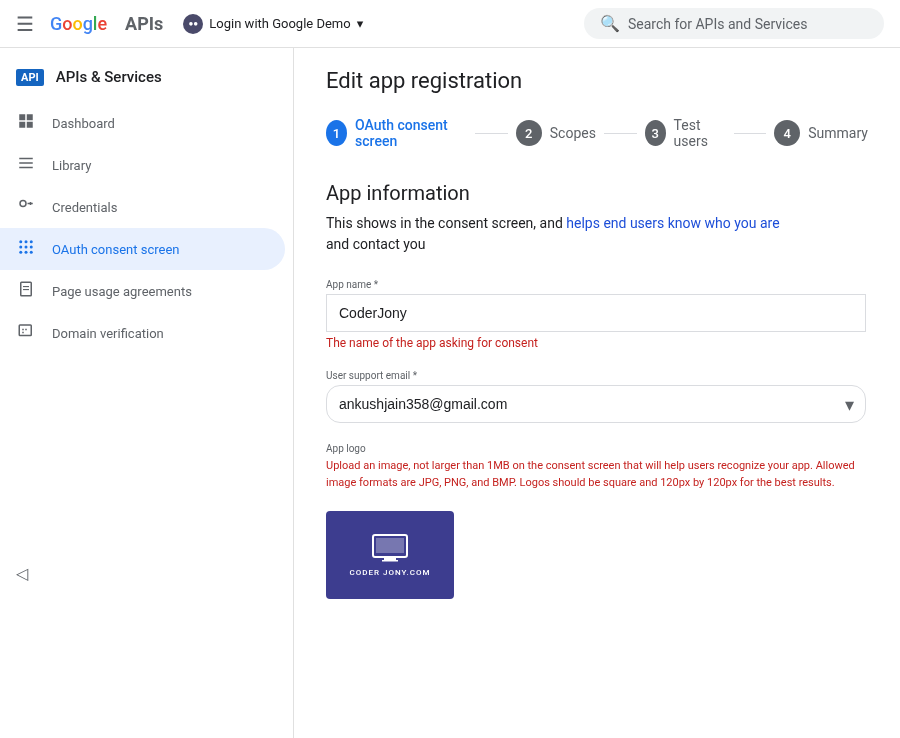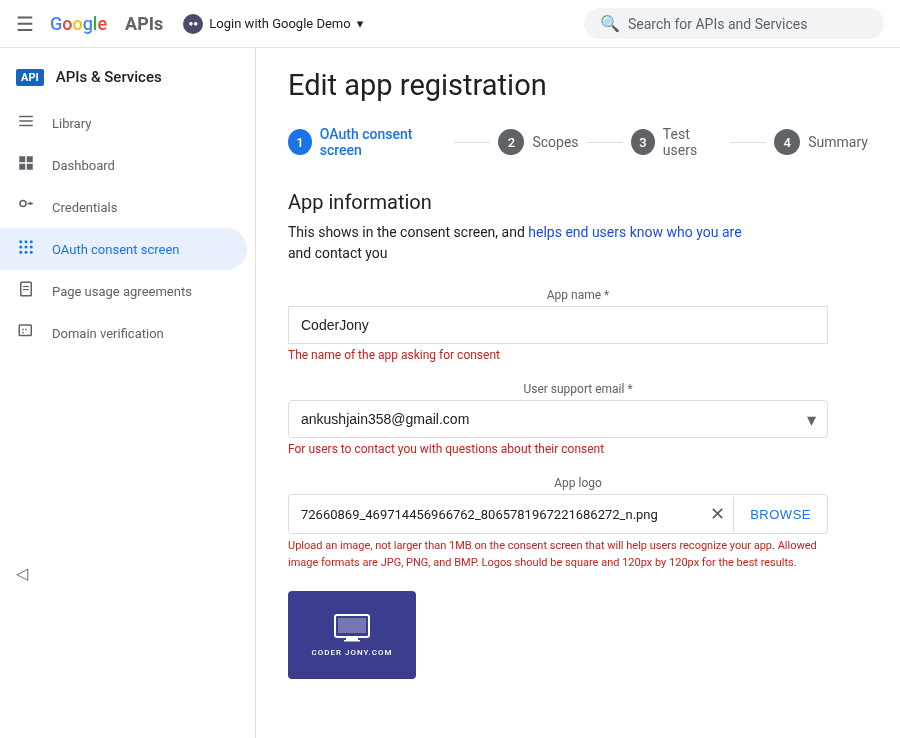--- a/index.html
+++ b/index.html
@@ -39,21 +39,21 @@
       width: 300px;
     }
     .search-icon { color: #5f6368; font-size: 16px; }
     .search-text { color: #5f6368; font-size: 14px; }
 
     
     .layout { display: flex; height: calc(738px - 48px); }
 
     
     .sidebar {
-      width: 256px;
+      width: 294px;
       border-right: 1px solid #e0e0e0;
       padding: 8px 0;
       flex-shrink: 0;
       overflow-y: auto;
     }
     .sidebar-header {
       display: flex;
       align-items: center;
       gap: 12px;
       padding: 12px 16px 16px 16px;
@@ -82,21 +82,21 @@
     .sidebar-item .icon { width: 20px; text-align: center; font-size: 16px; }
     .sidebar-item-label { font-size: 13px; }
 
     
     .main {
       flex: 1;
       overflow-y: auto;
       padding: 20px 32px;
     }
     .page-title {
-      font-size: 29px;
+      font-size: 22px;
       font-weight: 400;
       color: #202124;
       margin-bottom: 24px;
     }
 
     
     .stepper {
       display: flex;
       align-items: center;
       margin-bottom: 32px;
@@ -140,25 +140,24 @@
       font-size: 14px;
       color: #202124;
       margin-bottom: 24px;
       line-height: 1.5;
     }
     .section-desc .highlight { color: #1d4ed8; }
 
     
     .form-field { margin-bottom: 20px; }
     .field-label {
-      font-size: 12px;
+      font-size: 10px;
       color: #5f6368;
       margin-bottom: 4px;
       display: block;
-      text-align: center;
     }
     .field-label .required { color: #5f6368; }
     .text-input {
       width: 100%;
       max-width: 540px;
       border: 1px solid #dadce0;
       border-radius: 0;
       padding: 10px 12px;
       font-size: 14px;
       color: #202124;
@@ -171,21 +170,21 @@
     }
     .field-hint.info { color: #c5221f; }
 
     .select-wrapper {
       position: relative;
       max-width: 540px;
     }
     .select-input {
       width: 100%;
       border: 1px solid #dadce0;
-      border-radius: 4px;
+      border-radius: 14px;
       padding: 10px 36px 10px 12px;
       font-size: 14px;
       color: #202124;
       appearance: none;
       background: white;
       cursor: pointer;
       outline: none;
     }
     .select-arrow {
       position: absolute;
@@ -292,38 +291,38 @@
 
   <div class="sidebar">
     <div class="sidebar-header">
       <span class="api-badge">API</span>
       <span class="sidebar-title">APIs &amp; Services</span>
     </div>
 
     <div class="sidebar-item">
       <span class="icon">
         <svg width="18" height="18" viewBox="0 0 24 24" fill="#5f6368">
-            <rect x="3" y="5" width="18" height="2"></rect>
-            <rect x="3" y="11" width="18" height="2"></rect>
-            <rect x="3" y="17" width="18" height="2"></rect>
-          </svg>
-      </span>
-      <span class="sidebar-item-label">Library</span>
-    </div>
-
-    <div class="sidebar-item">
-      <span class="icon">
-        <svg width="18" height="18" viewBox="0 0 24 24" fill="#5f6368">
             <rect x="3" y="3" width="8" height="8"></rect>
             <rect x="13" y="3" width="8" height="8"></rect>
             <rect x="3" y="13" width="8" height="8"></rect>
             <rect x="13" y="13" width="8" height="8"></rect>
           </svg>
       </span>
       <span class="sidebar-item-label">Dashboard</span>
+    </div>
+
+    <div class="sidebar-item">
+      <span class="icon">
+        <svg width="18" height="18" viewBox="0 0 24 24" fill="#5f6368">
+            <rect x="3" y="5" width="18" height="2"></rect>
+            <rect x="3" y="11" width="18" height="2"></rect>
+            <rect x="3" y="17" width="18" height="2"></rect>
+          </svg>
+      </span>
+      <span class="sidebar-item-label">Library</span>
     </div>
 
     <div class="sidebar-item">
       <span class="icon">
         <svg width="18" height="18" viewBox="0 0 24 24" fill="#5f6368">
             <circle cx="8" cy="10" r="4" stroke="#5f6368" stroke-width="2" fill="none"></circle>
             <path d="M14 10h7M18 8v4" stroke="#5f6368" stroke-width="2"></path>
           </svg>
       </span>
       <span class="sidebar-item-label">Credentials</span>
@@ -418,32 +417,24 @@
     <div class="form-field">
       <label class="field-label">
         <span>User support email</span> <span class="required">*</span>
       </label>
       <div class="select-wrapper">
         <select class="select-input">
           <option>ankushjain358@gmail.com</option>
         </select>
         <span class="select-arrow">▾</span>
       </div>
-      <div class="field-hint info">For users to contact you with questions about their consent</div>
     </div>
 
     <div class="form-field">
       <label class="field-label">App logo</label>
-      <div class="logo-upload">
-        <span class="logo-filename">72660869_469714456966762_8065781967221686272_n.png</span>
-        <button class="logo-clear-btn">
-          <span>✕</span>
-        </button>
-        <button class="logo-browse-btn">BROWSE</button>
-      </div>
       <div class="logo-hint">Upload an image, not larger than 1MB on the consent screen that will help users recognize your app. Allowed image formats are JPG, PNG, and BMP. Logos should be square and 120px by 120px for the best results.</div>
     </div>
 
     <div class="logo-preview">
       <svg width="36" height="28" viewBox="0 0 36 28" fill="white">
         <rect x="1" y="1" width="34" height="22" rx="2" stroke="white" stroke-width="2" fill="none"></rect>
         <rect x="4" y="4" width="28" height="15" fill="white" opacity="0.3"></rect>
         <rect x="12" y="24" width="12" height="2" fill="white"></rect>
         <rect x="10" y="26" width="16" height="1.5" fill="white"></rect>
       </svg>

